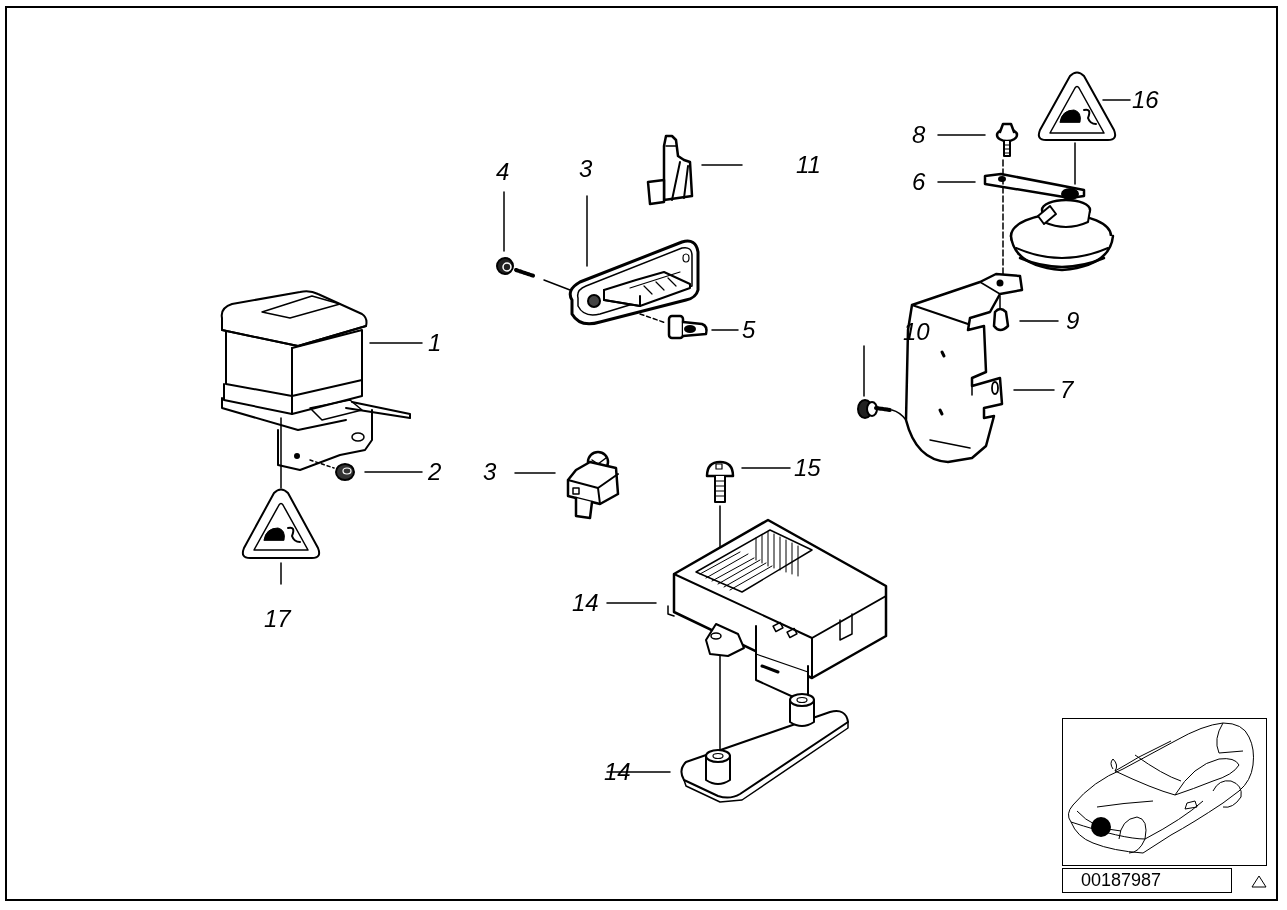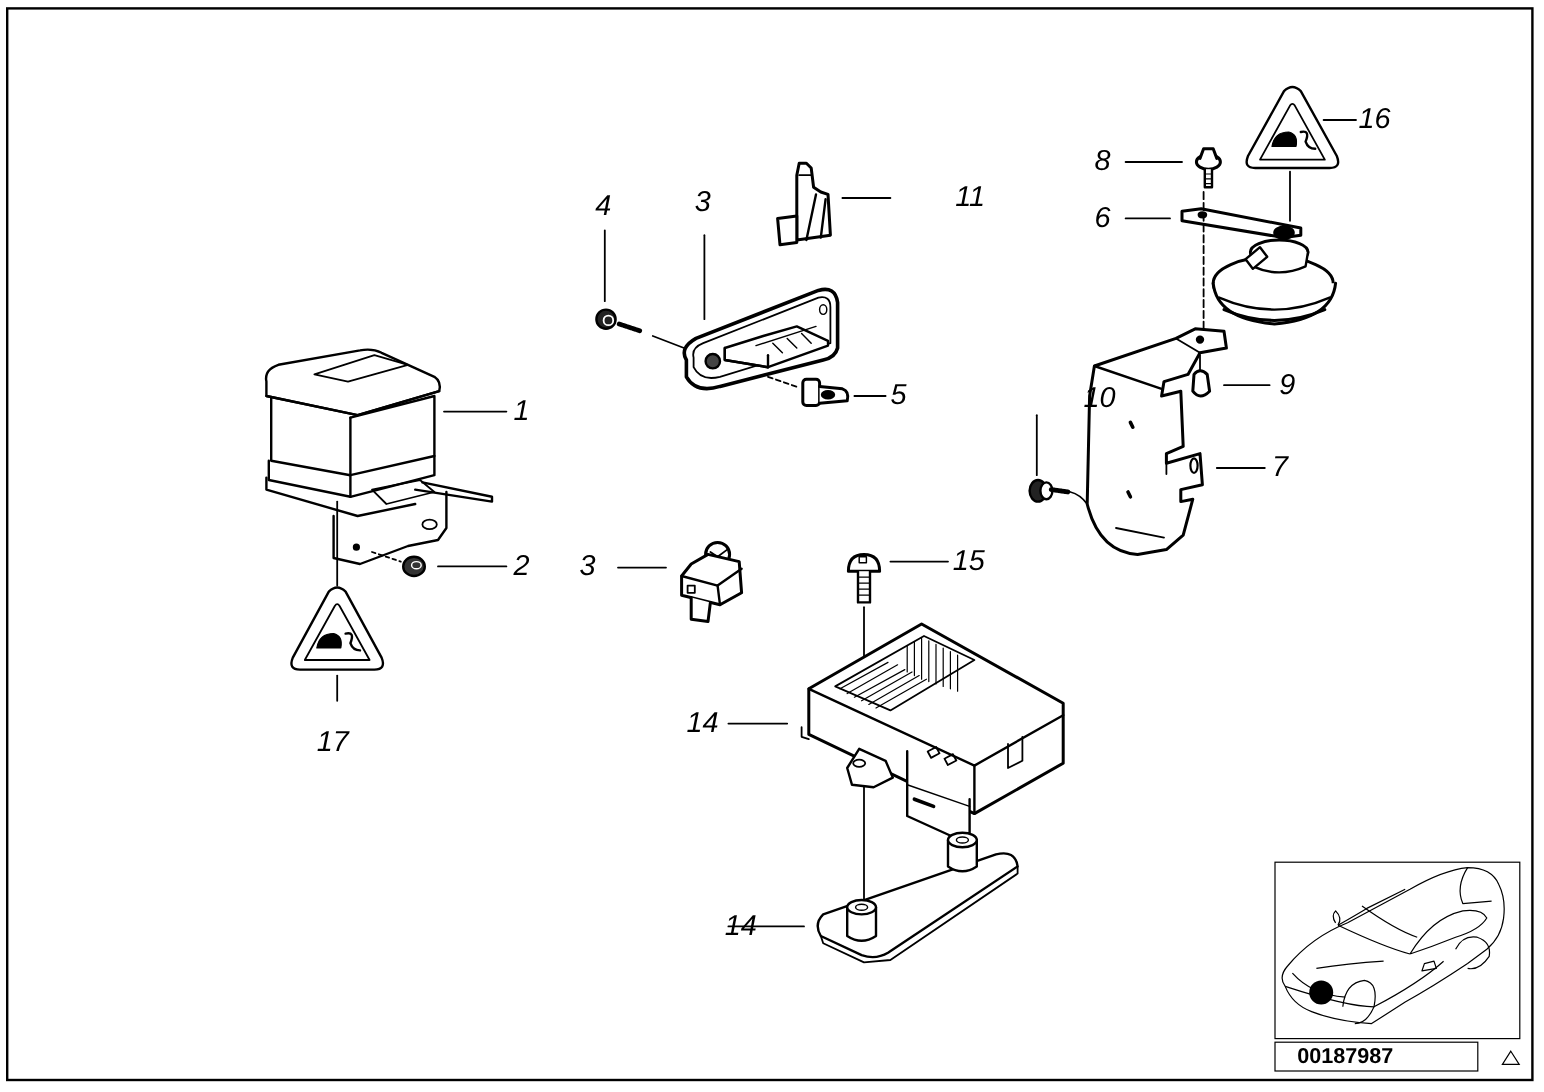--- a/index.html
+++ b/index.html
@@ -7,21 +7,21 @@
          font-family:"Liberation Sans", sans-serif; color:#000; }
   #frame { position:absolute; left:5px; top:6px; width:1273px; height:895px;
            border:2px solid #000; box-sizing:border-box; }
   svg#diagram { position:absolute; left:0; top:0; }
   .callout { position:absolute; font-size:24px; line-height:24px; color:#000;
              font-family:"Liberation Sans", sans-serif;font-style:italic; }
   #thumb { position:absolute; left:1062px; top:718px; width:205px; height:148px;
            border:1.5px solid #000; box-sizing:border-box; background:#fff; }
   #docnum { position:absolute; left:1062px; top:868px; width:170px; height:25px;
             border:1.5px solid #000; box-sizing:border-box; font-size:18px;
-            line-height:22px; padding-left:18px;font-weight:bold; }
+            line-height:22px; padding-left:18px; }
   #warn-tri { position:absolute; left:1249px; top:874px; }
 </style>
 </head>
 <body>
 
 <div id="frame"></div>
 
 <svg id="diagram" width="1287" height="910" viewBox="0 0 1287 910" fill="none" stroke="#000" stroke-width="2" stroke-linejoin="round" stroke-linecap="round">
 
   <g>

